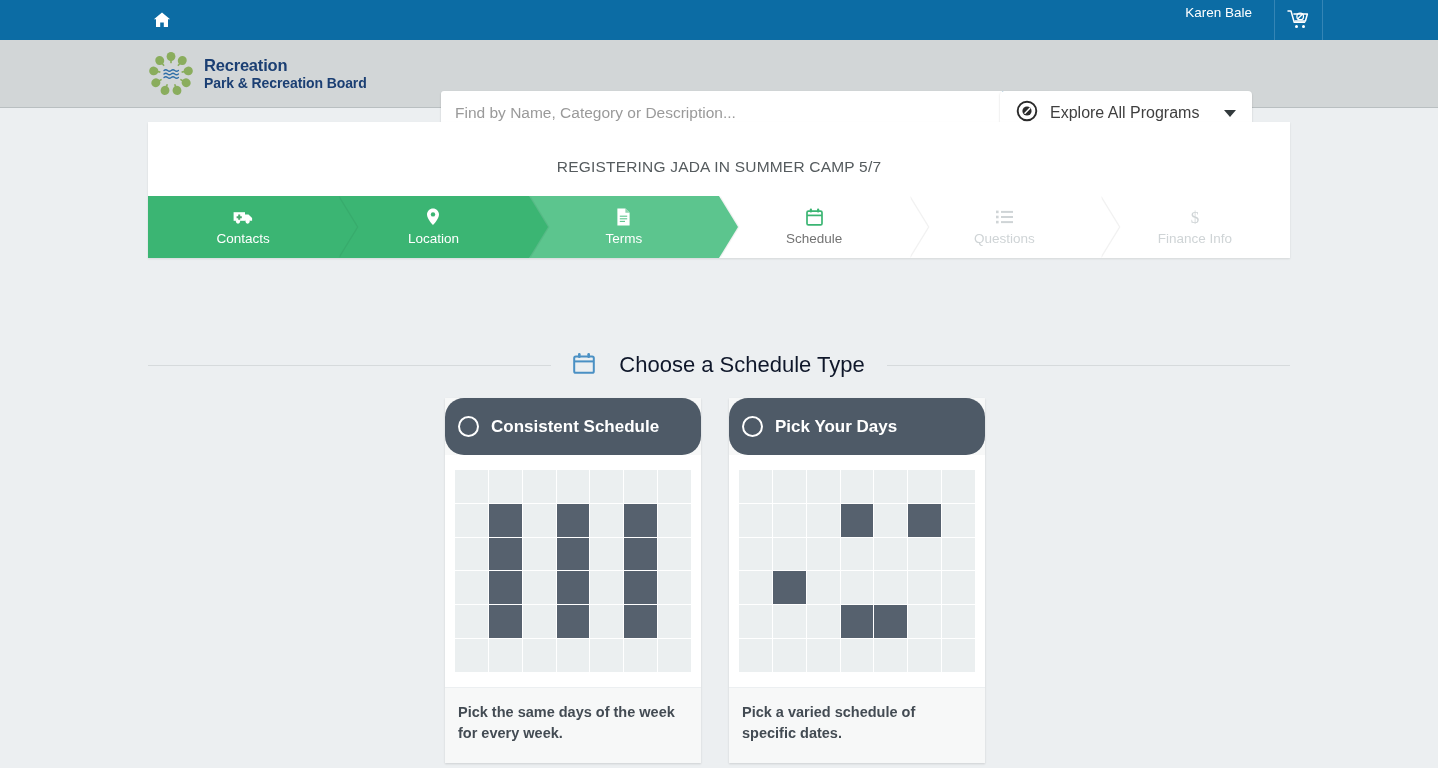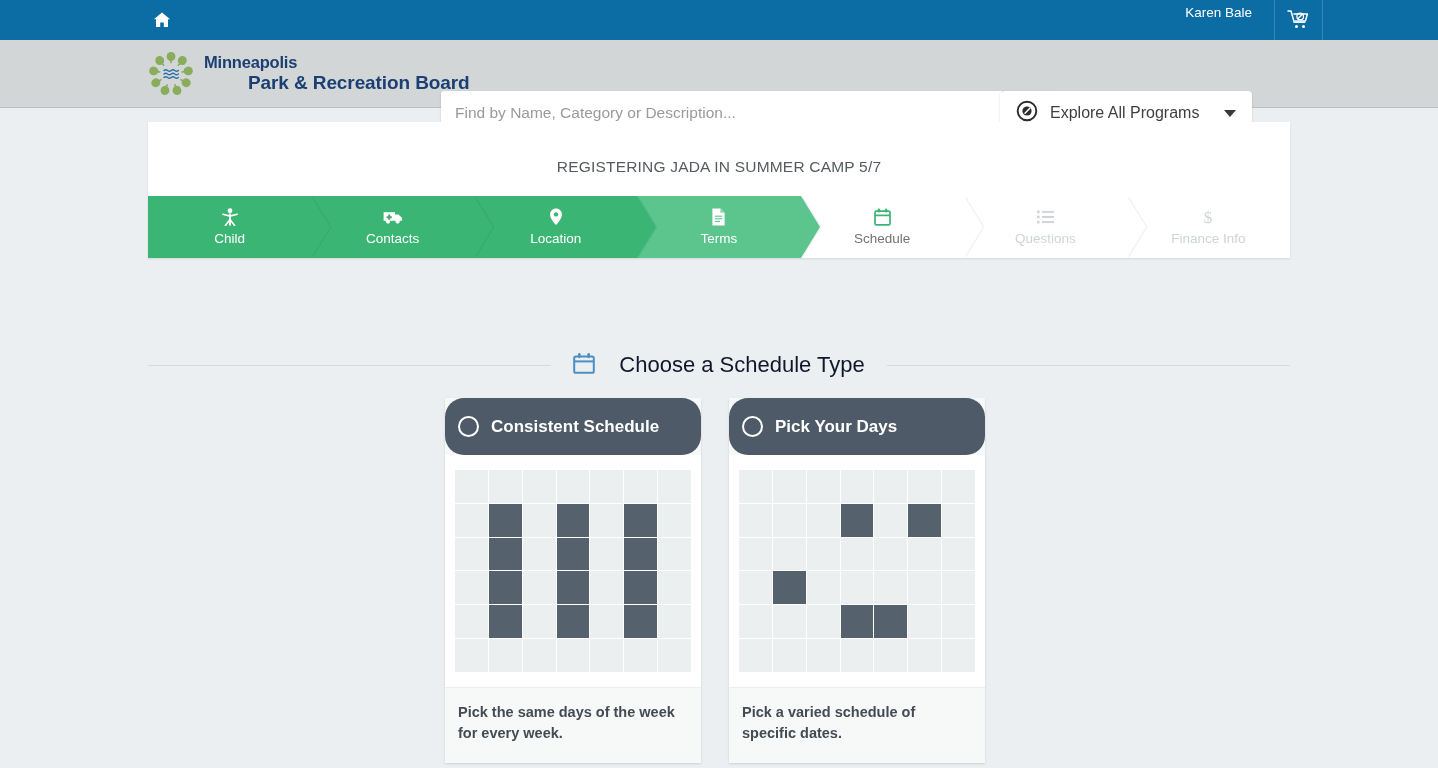--- a/index.html
+++ b/index.html
@@ -70,21 +70,21 @@
     align-items: center;
     cursor: pointer;
   }
   .logo-mark { width: 46px; height: 46px; }
   .logo-text {
     margin-left: 10px;
     color: #1b3f73;
     line-height: 1.18;
   }
   .logo-line1 { font-size: 16.5px; font-weight: bold; letter-spacing: -0.2px; }
-  .logo-line2 { font-size: 19px; font-weight: bold; letter-spacing: -0.1px; margin-left: 44px; }
+  .logo-line2 { font-size: 14px; font-weight: bold; letter-spacing: -0.1px; }
 
   .search-group {
     position: absolute;
     left: 441px;
     top: 51px;
     width: 610px;
     height: 44px;
     display: flex;
     border-radius: 3px;
     overflow: hidden;
@@ -372,21 +372,21 @@
           </g>
         </g>
       </g>
       <g stroke="#2f6fa8" stroke-width="1.4" stroke-linecap="round" fill="none">
         <path d="M16 19.5q1.8-1.4 3.6 0t3.6 0 3.6 0 3.6 0"></path>
         <path d="M16 23q1.8-1.4 3.6 0t3.6 0 3.6 0 3.6 0"></path>
         <path d="M16 26.5q1.8-1.4 3.6 0t3.6 0 3.6 0 3.6 0"></path>
       </g>
     </svg>
     <div class="logo-text">
-      <div class="logo-line1">Minneapolis</div>
+      <div class="logo-line1">Recreation</div>
       <div class="logo-line2">Park &amp; Recreation Board</div>
     </div>
   </div>
 
   <div class="search-group">
     <input class="search-input" type="text" placeholder="Find by Name, Category or Description..." style="">
     <button class="search-btn">
       <span>
         <svg width="19" height="19" viewBox="0 0 19 19" aria-hidden="true">
           <circle cx="8" cy="8" r="5.6" fill="none" stroke="#ffffff" stroke-width="2.2"></circle>
@@ -409,33 +409,20 @@
   </div>
 </div>
 
 <div class="title-card">
   <div class="title-inner">
     <div class="page-subtitle">REGISTERING JADA IN SUMMER CAMP 5/7</div>
   </div>
 
   <div class="steps">
 
-    <div class="step done">
-      <span class="step-icon">
-        <svg width="16" height="18" viewBox="0 0 16 18" aria-hidden="true">
-          <circle cx="8" cy="2.7" r="2.4" fill="#ffffff"></circle>
-          <rect x="7.1" y="5.4" width="1.8" height="12.2" fill="#ffffff"></rect>
-          <path d="M0.8 6.2 8 8.1l7.2-1.9" stroke="#ffffff" stroke-width="1.6" fill="none" stroke-linecap="round"></path>
-          <path d="M8 11.5 3.4 17.4M8 11.5l4.6 5.9" stroke="#ffffff" stroke-width="1.6" fill="none" stroke-linecap="round"></path>
-        </svg>
-      </span>
-      <span class="step-label">Child</span>
-      <span class="chev-line"></span>
-        <span class="chev"></span>
-    </div>
 
     <div class="step done">
       <span class="step-icon">
         <svg width="20" height="16" viewBox="0 0 20 16" aria-hidden="true">
           <path d="M0.6 3.2h11.4v8.6H0.6z" fill="#ffffff"></path>
           <path d="M12 5.6h3.5l3.6 3.4v2.8H12z" fill="#ffffff"></path>
           <circle cx="5" cy="12.6" r="2.1" fill="#ffffff"></circle>
           <circle cx="14.6" cy="12.6" r="2.1" fill="#ffffff"></circle>
           <path d="M5.2 5.6h2v1.6h1.6v2H7.2v1.6h-2V9.2H3.6v-2h1.6z" fill="#4aa86f"></path>
         </svg>

